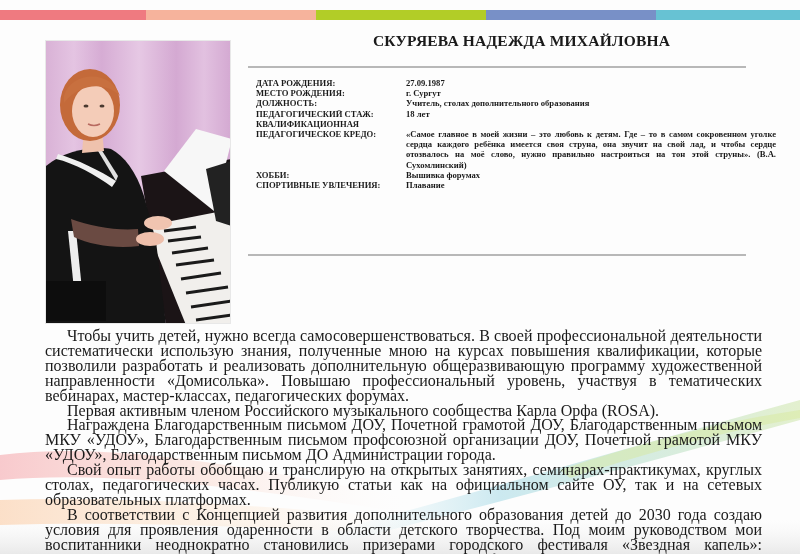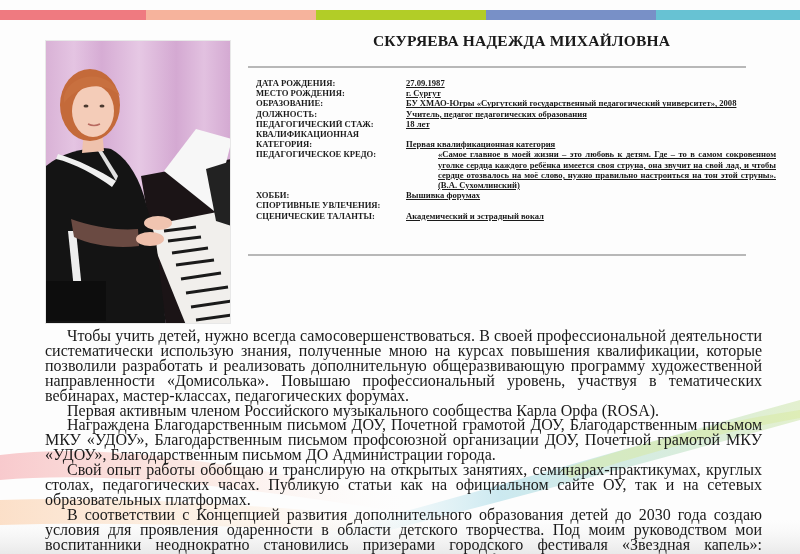--- a/index.html
+++ b/index.html
@@ -14,22 +14,22 @@
   .photo { position: absolute; left: 45px; top: 40px; width: 186px; height: 284px; overflow: hidden;
            border: 1px solid #e8e8e8; background: #d9b6d8; }
 
   .name { position: absolute; left: 240px; top: 32px; width: 563px; text-align: center;
           font-weight: bold; font-size: 15.5px; letter-spacing: 0.2px; }
   .rule { position: absolute; left: 248px; width: 498px; height: 2px; background: #b8b8b8; }
 
   .info { position: absolute; left: 256px; top: 78px; width: 520px; font-size: 8.6px; font-weight: bold; line-height: 10.2px; }
   .info .row { display: flex; }
   .info .lbl { width: 150px; flex: none; text-transform: uppercase; }
-  .info .val { flex: 1; text-decoration: underline; }
-  .info .val.just { text-align: justify; margin-left: 32px; }
+  .info .val { flex: 1; }
+  .info .val.just { text-align: justify; }
 
   .bio { position: absolute; left: 45px; top: 329px; width: 717px; font-size: 16px; line-height: 14.9px; text-align: justify; }
   .bio p { text-indent: 22px; }
 </style>
 </head>
 <body>
 
 <svg class="bg-swoosh" viewBox="0 0 800 554" preserveAspectRatio="none">
   <defs>
     <linearGradient id="gRed" x1="0" y1="0" x2="1" y2="0">
@@ -131,53 +131,42 @@
 <div class="info">
   <div class="row">
     <span class="lbl">ДАТА РОЖДЕНИЯ:</span>
     <span class="val">27.09.1987</span>
   </div>
   <div class="row">
     <span class="lbl">МЕСТО РОЖДЕНИЯ:</span>
     <span class="val">г. Сургут</span>
   </div>
   <div class="row">
-    <span class="lbl">ОБРАЗОВАНИЕ:</span>
-    <span class="val">БУ ХМАО-Югры «Сургутский государственный педагогический университет», 2008</span>
-  </div>
-  <div class="row">
     <span class="lbl">ДОЛЖНОСТЬ:</span>
-    <span class="val">Учитель, педагог педагогических образования</span>
+    <span class="val">Учитель, столах дополнительного образования</span>
   </div>
   <div class="row">
     <span class="lbl">ПЕДАГОГИЧЕСКИЙ СТАЖ:</span>
     <span class="val">18 лет</span>
   </div>
   <div class="row">
     <span class="lbl">КВАЛИФИКАЦИОННАЯ</span>
     <span class="val"></span>
-  </div>
-  <div class="row">
-    <span class="lbl">КАТЕГОРИЯ:</span>
-    <span class="val">Первая квалификационная категория</span>
   </div>
   <div class="row">
     <span class="lbl">ПЕДАГОГИЧЕСКОЕ КРЕДО:</span>
     <span class="val just">«Самое главное в моей жизни – это любовь к детям. Где – то в самом сокровенном уголке сердца каждого ребёнка имеется своя струна, она звучит на свой лад, и чтобы сердце отозвалось на моё слово, нужно правильно настроиться на тон этой струны». (В.А. Сухомлинский)</span>
   </div>
   <div class="row">
     <span class="lbl">ХОББИ:</span>
     <span class="val">Вышивка форумах</span>
   </div>
   <div class="row">
     <span class="lbl">СПОРТИВНЫЕ УВЛЕЧЕНИЯ:</span>
-  </div>
-  <div class="row">
-    <span class="lbl">СЦЕНИЧЕСКИЕ ТАЛАНТЫ:</span>
-    <span class="val">Академический и эстрадный вокал</span>
+    <span class="val">Плавание</span>
   </div>
 </div>
 
 <div class="rule" style="top:254px"></div>
 
 <div class="bio">
   <p>Чтобы учить детей, нужно всегда самосовершенствоваться. В своей профессиональной деятельности систематически использую знания, полученные мною на курсах повышения квалификации, которые позволили разработать и реализовать дополнительную общеразвивающую программу художественной направленности «Домисолька». Повышаю профессиональный уровень, участвуя в тематических вебинарах, мастер-классах, педагогических форумах.</p>
   <p>Первая активным членом Российского музыкального сообщества Карла Орфа (ROSA).</p>
   <p>Награждена Благодарственным письмом ДОУ, Почетной грамотой ДОУ, Благодарственным письмом МКУ «УДОУ», Благодарственным письмом профсоюзной организации ДОУ, Почетной грамотой МКУ «УДОУ», Благодарственным письмом ДО Администрации города.</p>
   <p>Свой опыт работы обобщаю и транслирую на открытых занятиях, семинарах-практикумах, круглых столах, педагогических часах. Публикую статьи как на официальном сайте ОУ, так и на сетевых образовательных платформах.</p>

